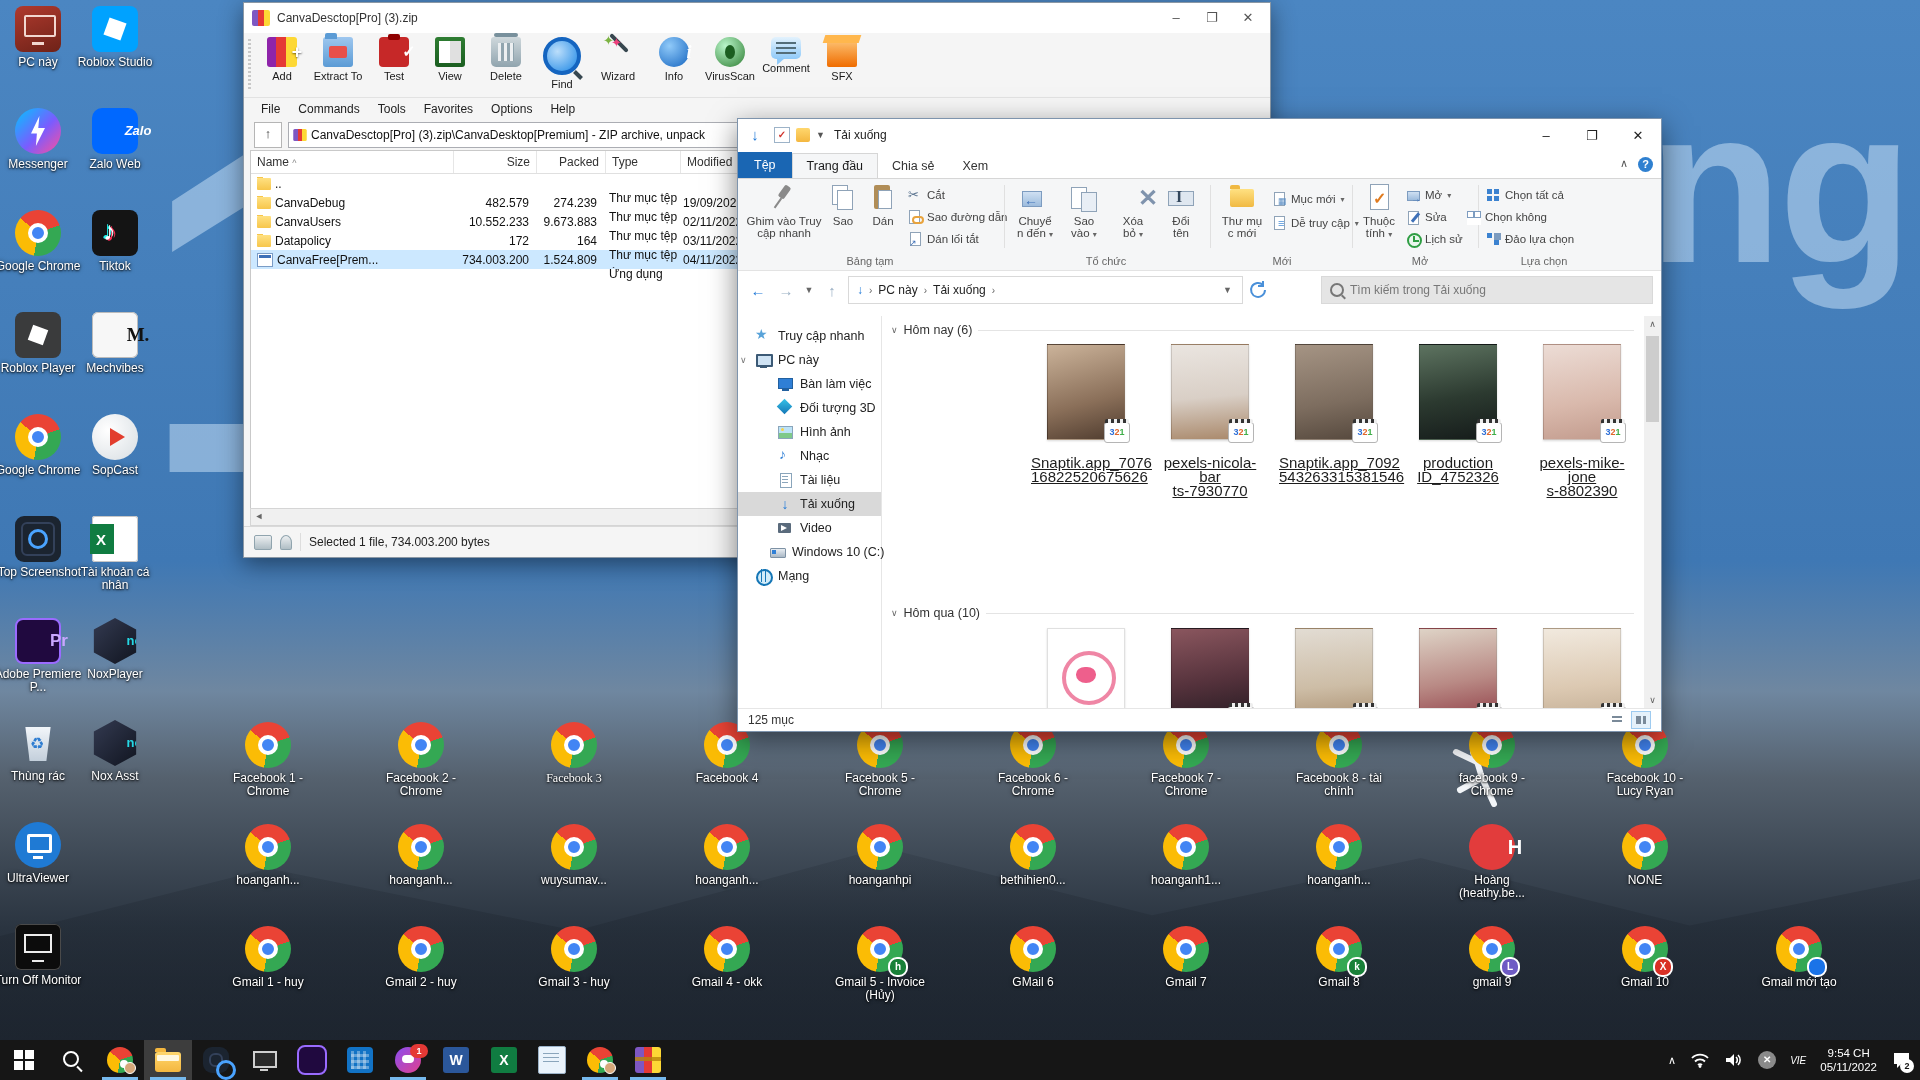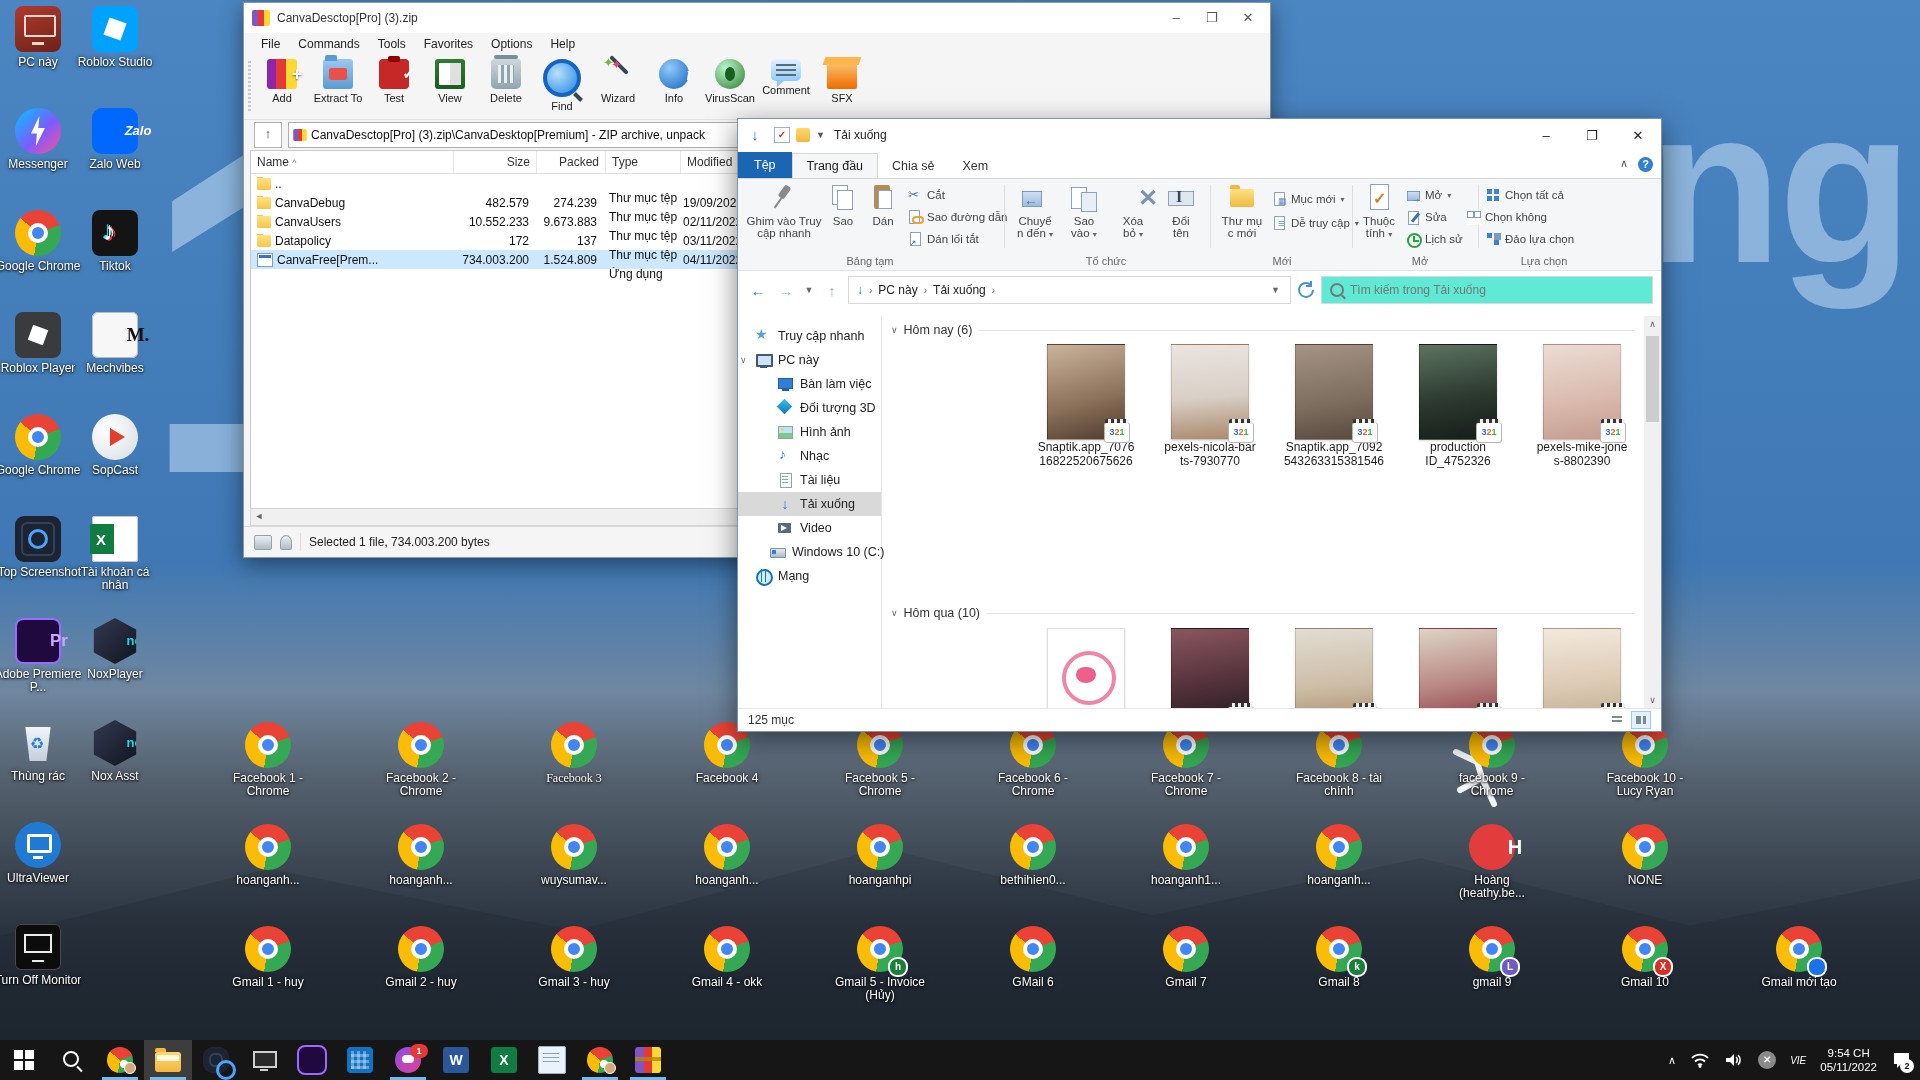--- a/index.html
+++ b/index.html
@@ -218,21 +218,21 @@
   .nav-b{width:24px;text-align:center;font-size:15px;color:#1e78d7;}
   .nav-b.dis{color:#9bb0c4;}
   .nav-b.sm{width:14px;font-size:9px;color:#666;}
   #crumb{flex:1;height:26px;border:1px solid #d9d9d9;display:flex;align-items:center;padding:0 4px;gap:2px;background:#fff;}
   #crumb .mini{width:14px;height:14px;position:relative;}
   #crumb .mini::after{content:"↓";position:absolute;width:100%;text-align:center;color:#1e78d7;font:bold 12px/14px "Liberation Sans",sans-serif;}
   #crumb .c{font-size:12px;color:#222;padding:0 4px;}
   #crumb .sep{font-size:10px;color:#666;}
   #crumb .dd{margin-left:auto;color:#666;font-size:9px;padding:0 6px;}
   #refresh{width:22px;height:22px;position:relative;}
-  #search{width:314px;height:26px;border:1px solid #d9d9d9;display:flex;align-items:center;gap:6px;padding:0 8px;background:#5eead4;}
+  #search{width:314px;height:26px;border:1px solid #d9d9d9;display:flex;align-items:center;gap:6px;padding:0 8px;background:#e5e5e5;margin-left:48px;}
   .lens{width:10px;height:10px;border:2px solid #777;border-radius:50%;position:relative;flex:0 0 10px;}
   .lens::after{content:"";position:absolute;right:-4px;bottom:-3px;width:5px;height:2px;background:#777;transform:rotate(45deg);}
   #search .t{font-size:12px;color:#777;}
 
   #ex-body{position:absolute;left:0;right:0;top:197px;bottom:22px;overflow:hidden;background:#fff;}
   #ex-nav{position:absolute;left:0;top:0;bottom:0;width:143px;border-right:1px solid #e6e6e6;padding-top:8px;}
   .nv{height:24px;display:flex;align-items:center;gap:7px;font-size:12.5px;color:#222;padding-left:12px;white-space:nowrap;}
   .nv.indent{padding-left:34px;}
   .nv.sel{background:#d9d9d9;}
   .nv .exp{font-size:9px;color:#777;width:8px;margin-left:-10px;}
@@ -256,21 +256,21 @@
   .nvi-disk::after{left:3px;top:6px;width:4px;height:4px;background:#2f7fd6;}
   .nvi-net::before{left:1px;top:1px;width:13px;height:13px;border:2px solid #1576b6;border-radius:50%;background:#d2ecf9;}
   .nvi-net::after{left:6px;top:1px;width:3px;height:13px;border-left:1px solid #1576b6;border-right:1px solid #1576b6;}
 
   #ex-files{position:absolute;left:143px;right:17px;top:0;bottom:0;overflow:hidden;}
   .sec-head{position:absolute;left:10px;right:10px;height:18px;display:flex;align-items:center;gap:6px;font-size:12.5px;color:#333;}
   .sec-head .chev{font-size:9px;color:#666;}
   .sec-head .line{flex:1;height:1px;background:#e4e4e4;}
   .thumb{position:absolute;width:110px;text-align:center;}
   .timg{width:76px;height:94px;margin:0 auto;position:relative;border:1px solid rgba(0,0,0,.12);box-shadow:0 1px 2px rgba(0,0,0,.15);}
-  .tname{margin-top:0;font-size:12px;line-height:14px;color:#1d1d1d;white-space:pre-line;}
+  .tname{margin-top:16px;font-size:15px;line-height:14px;color:#1d1d1d;white-space:pre-line;text-decoration:underline;}
   .mpc{position:absolute;right:-6px;bottom:-4px;width:24px;height:19px;background:#fff;border:1px solid #b5b5b5;border-radius:3px;
     font:bold 9px/19px "Liberation Sans",sans-serif;}
   .mpc::before{content:"";position:absolute;left:0;top:-4px;width:100%;height:4px;
     background:repeating-linear-gradient(90deg,#333 0 3px,#eee 3px 6px);border-radius:2px 2px 0 0;}
   .mpc b{color:#2b6dd6;} .mpc i{color:#e0662a;font-style:normal;} .mpc u{color:#3fae49;text-decoration:none;}
   .thumb-logo .timg::after{content:"";position:absolute;left:14px;top:22px;width:46px;height:46px;border:4px solid #ef86a5;border-radius:50%;}
   .thumb-logo .timg::before{content:"";position:absolute;left:28px;top:38px;width:20px;height:16px;background:#ee5f8c;border-radius:45% 45% 50% 50%;}
   #ex-scroll{position:absolute;right:0;top:0;bottom:0;width:17px;background:#f0f0f0;}
   #ex-scroll .a{position:absolute;left:0;width:17px;height:17px;color:#606060;font-size:9px;text-align:center;line-height:17px;}
   #ex-scroll .thumbv{position:absolute;left:2px;width:13px;top:20px;height:86px;background:#cdcdcd;}
@@ -689,73 +689,73 @@
   <div class="win" id="winrar">
     <div id="wr-title">
       <span class="wr-books"></span>
       <span class="t">CanvaDesctop[Pro] (3).zip</span>
       <span id="wr-caps">
         <span class="cap-btn">–</span>
         <span class="cap-btn">❐</span>
         <span class="cap-btn">✕</span>
       </span>
     </div>
+    <div id="wr-tools">
+        <div class="wrt">
+    <div class="wi wi-add"></div>
+    <div class="wl">Add</div>
+  </div>
+        <div class="wrt">
+    <div class="wi wi-extract"></div>
+    <div class="wl">Extract To</div>
+  </div>
+        <div class="wrt">
+    <div class="wi wi-test"></div>
+    <div class="wl">Test</div>
+  </div>
+        <div class="wrt">
+    <div class="wi wi-view"></div>
+    <div class="wl">View</div>
+  </div>
+        <div class="wrt">
+    <div class="wi wi-delete"></div>
+    <div class="wl">Delete</div>
+  </div>
+        <div class="wrt">
+    <div class="wi wi-find"></div>
+    <div class="wl">Find</div>
+  </div>
+        <div class="wrt">
+    <div class="wi wi-wizard"></div>
+    <div class="wl">Wizard</div>
+  </div>
+        <div class="wrt">
+    <div class="wi wi-info"></div>
+    <div class="wl">Info</div>
+  </div>
+        <div class="wrt">
+    <div class="wi wi-virus"></div>
+    <div class="wl">VirusScan</div>
+  </div>
+        <div class="wrt">
+    <div class="wi wi-comment"></div>
+    <div class="wl">Comment</div>
+  </div>
+        <div class="wrt">
+    <div class="wi wi-sfx"></div>
+    <div class="wl">SFX</div>
+  </div>
+      </div>
     <div id="wr-menu">
         <span>File</span>
         <span>Commands</span>
         <span>Tools</span>
         <span>Favorites</span>
         <span>Options</span>
         <span>Help</span>
-      </div>
-    <div id="wr-tools">
-        <div class="wrt">
-    <div class="wi wi-add"></div>
-    <div class="wl">Add</div>
-  </div>
-        <div class="wrt">
-    <div class="wi wi-extract"></div>
-    <div class="wl">Extract To</div>
-  </div>
-        <div class="wrt">
-    <div class="wi wi-test"></div>
-    <div class="wl">Test</div>
-  </div>
-        <div class="wrt">
-    <div class="wi wi-view"></div>
-    <div class="wl">View</div>
-  </div>
-        <div class="wrt">
-    <div class="wi wi-delete"></div>
-    <div class="wl">Delete</div>
-  </div>
-        <div class="wrt">
-    <div class="wi wi-find"></div>
-    <div class="wl">Find</div>
-  </div>
-        <div class="wrt">
-    <div class="wi wi-wizard"></div>
-    <div class="wl">Wizard</div>
-  </div>
-        <div class="wrt">
-    <div class="wi wi-info"></div>
-    <div class="wl">Info</div>
-  </div>
-        <div class="wrt">
-    <div class="wi wi-virus"></div>
-    <div class="wl">VirusScan</div>
-  </div>
-        <div class="wrt">
-    <div class="wi wi-comment"></div>
-    <div class="wl">Comment</div>
-  </div>
-        <div class="wrt">
-    <div class="wi wi-sfx"></div>
-    <div class="wl">SFX</div>
-  </div>
       </div>
     <div id="wr-addr">
       <span id="wr-up">↑</span>
       <span id="wr-combo">
         <span class="wr-books"></span>
         <span class="t">CanvaDesctop[Pro] (3).zip\CanvaDesktop[Premium] - ZIP archive, unpack</span>
         <span class="dd">▼</span>
       </span>
     </div>
     <div id="wr-list">
@@ -796,21 +796,21 @@
     <span class="wcel p">9.673.883</span>
     <span class="wcel t">Thư mục tệp</span>
     <span class="wcel m">02/11/2022</span>
   </div>
           <div class="wrow">
     <span class="wcel n">
               <span class="fi fi-folder"></span>
               <span>Datapolicy</span>
             </span>
     <span class="wcel s">172</span>
-    <span class="wcel p">137</span>
+    <span class="wcel p">164</span>
     <span class="wcel t">Thư mục tệp</span>
     <span class="wcel m">03/11/2022</span>
   </div>
           <div class="wrow sel">
     <span class="wcel n">
               <span class="fi fi-app"></span>
               <span>CanvaFree[Prem...</span>
             </span>
     <span class="wcel s">734.003.200</span>
     <span class="wcel p">1.524.809</span>

